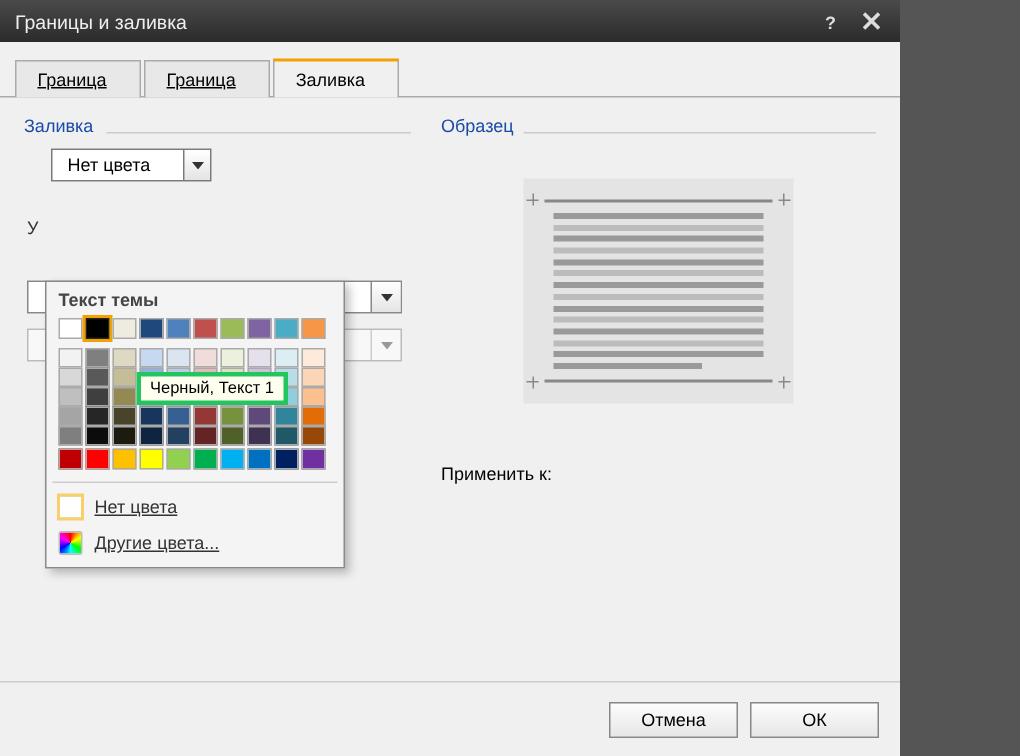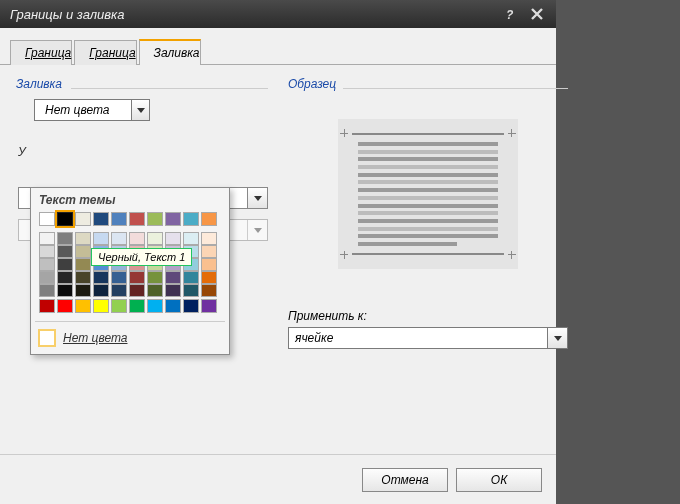--- a/index.html
+++ b/index.html
@@ -1,24 +1,24 @@
 <!DOCTYPE html>
 <html><head>
 <meta charset="utf-8">
 <style>
 * { box-sizing: border-box; margin: 0; padding: 0; font-family: "Segoe UI", Tahoma, sans-serif; font-size: 12px; }
 body { background: #555; width: 680px; height: 504px; overflow: hidden; }
 
-.dialog { width: 556px; height: 504px; background: #f0f0f0; display: flex; flex-direction: column; font-style: italic; }
+.dialog { width: 600px; height: 504px; background: #f0f0f0; display: flex; flex-direction: column; }
 .titlebar { height: 28px; background: linear-gradient(#4a4a4a, #2b2b2b); color: #fff; display: flex; align-items: center; padding: 0 6px 0 10px; }
 .titlebar .title { flex: 1; font-size: 13px; color: #eee; }
 .titlebar .tbtn { width: 26px; height: 20px; display: flex; align-items: center; justify-content: center; color: #ddd; font-size: 14px; font-weight: bold; cursor: pointer; }
 
 .tabs-row { display: flex; align-items: flex-end; padding: 10px 10px 0 10px; border-bottom: 1px solid #aaa; gap: 2px; }
-.tab { padding: 5px 0 5px 14px; border: 1px solid #aaa; border-bottom: none; background: #e8e8e8; cursor: pointer; position: relative; top: 1px; }
+.tab { padding: 5px 22px 5px 14px; border: 1px solid #aaa; border-bottom: none; background: #e8e8e8; cursor: pointer; position: relative; top: 1px; }
 .tab.active { background: #f0f0f0; border-top: 2px solid #f2a100; top: 1px; z-index: 2; }
 .tab .ul { text-decoration: underline; }
 
 .content { flex: 1; display: flex; padding: 12px 16px 0 16px; gap: 20px; position: relative; }
 .col-left { flex: 1; }
 .col-right { width: 290px; }
 
 .grp-label { color: #1a4aa8; font-size: 12px; margin-bottom: 6px; }
 .grp-sep { border-top: 1px solid #ccc; margin-top: -9px; margin-left: 55px; margin-bottom: 10px; }
 
@@ -33,21 +33,21 @@
 .hidden-combo .cb-body { flex: 1; }
 .hidden-combo .cb-arrow { width: 20px; border-left: 1px solid #888; background: linear-gradient(#fff,#e4e4e4); display:flex;align-items:center;justify-content:center;}
 .hidden-combo2 { width: 250px; height: 22px; border: 1px solid #bbb; background: #f8f8f8; margin-top: 10px; display:flex; }
 .hidden-combo2 .cb-arrow { width: 20px; border-left: 1px solid #ccc; display:flex;align-items:center;justify-content:center;}
 
 .colorpop { position: absolute; left: 30px; top: 122px; width: 200px; background: #f4f4f4; border: 1px solid #8a8a8a; box-shadow: 3px 3px 6px rgba(0,0,0,0.25); z-index: 50; padding-bottom: 4px;}
 .colorpop .hdr { font-weight: bold; color: #444; padding: 5px 8px 3px 8px; }
 .swatch-grid { display: grid; grid-template-columns: repeat(10, 16px); gap: 2px; padding: 2px 8px; }
 .swatch { width: 16px; height: 14px; border: 1px solid #aaa; cursor: pointer; }
 .swatch.sel { outline: 2px solid #f2a100; outline-offset: 0; border: 1px solid #222; }
-.tooltip { position: absolute; left: 60px; top: 60px; background: #fffff0; border: 1px solid #22c55e; padding: 2px 6px; font-size: 11px; z-index: 60; white-space: nowrap; text-align: right;}
+.tooltip { position: absolute; left: 60px; top: 60px; background: #fffff0; border: 3px solid #22c55e; padding: 2px 6px; font-size: 11px; z-index: 60; white-space: nowrap; text-align: right;}
 .colorpop .sep-line { border-top: 1px solid #ccc; margin: 4px 4px; }
 .colorpop .item { display: flex; align-items: center; padding: 4px 8px; gap: 8px; cursor: pointer; }
 .colorpop .item .sw { width: 16px; height: 16px; border: 1px solid #bbb; background: #fff; }
 .colorpop .item .sw.no { background: #fff; outline: 2px solid #f8cf6a; outline-offset: -1px; }
 .colorpop .item .lbl { text-decoration: underline; color: #333; }
 .std-row { display: grid; grid-template-columns: repeat(10, 16px); gap: 2px; padding: 2px 8px 4px 8px; }
 
 .preview-box { margin: 30px auto 0 auto; width: 180px; height: 150px; background: #e4e4e4; position: relative; padding: 14px; }
 .preview-inner { width: 100%; height: 100%; border-top: 2px solid #888; border-bottom: 2px solid #888; display: flex; flex-direction: column; justify-content: space-between; padding: 6px 0;}
 .pline { height: 4px; background: #9a9a9a; margin: 1px 6px; }
@@ -151,28 +151,20 @@
             <div class="pline w"></div>
             <div class="pline"></div>
             <div class="pline w"></div>
           <div class="pline"></div>
             <div class="pline" style="width:65%;"></div>
         </div>
       </div>
 
       <div class="apply-area">
         <div>Применить к:</div>
-        <div class="apply-combo">
-          <div class="txt">ячейке</div>
-          <div class="arrow">
-              <svg width="8" height="5" viewBox="0 0 8 5">
-                <path d="M0 0 L8 0 L4 5 Z" fill="#333"></path>
-              </svg>
-            </div>
-        </div>
       </div>
     </div>
 
     <div class="colorpop">
       <div class="hdr">Текст темы</div>
       <div class="swatch-grid" id="theme-row1">
           <div class="swatch" style="background: rgb(255, 255, 255);"></div>
           <div class="swatch sel" style="background: rgb(0, 0, 0);"></div>
           <div class="swatch" style="background: rgb(238, 236, 225);"></div>
           <div class="swatch" style="background: rgb(31, 73, 125);"></div>
@@ -257,20 +249,24 @@
           <div class="swatch" style="background: rgb(0, 176, 240);"></div>
           <div class="swatch" style="background: rgb(0, 112, 192);"></div>
           <div class="swatch" style="background: rgb(0, 32, 96);"></div>
           <div class="swatch" style="background: rgb(112, 48, 160);"></div>
         </div>
       <div class="sep-line"></div>
       <div class="item">
         <div class="sw no"></div>
         <span class="lbl">Нет цвета</span>
       </div>
+      <div class="item">
+        <div class="sw" style="background:conic-gradient(red,yellow,lime,cyan,blue,magenta,red);border-radius:2px;"></div>
+        <span class="lbl">Другие цвета...</span>
+      </div>
     </div>
 
   </div>
 
   <div class="footer">
     <div class="spacer"></div>
     <div class="btn">
         <span>Отмена</span>
       </div>
     <div class="btn">

